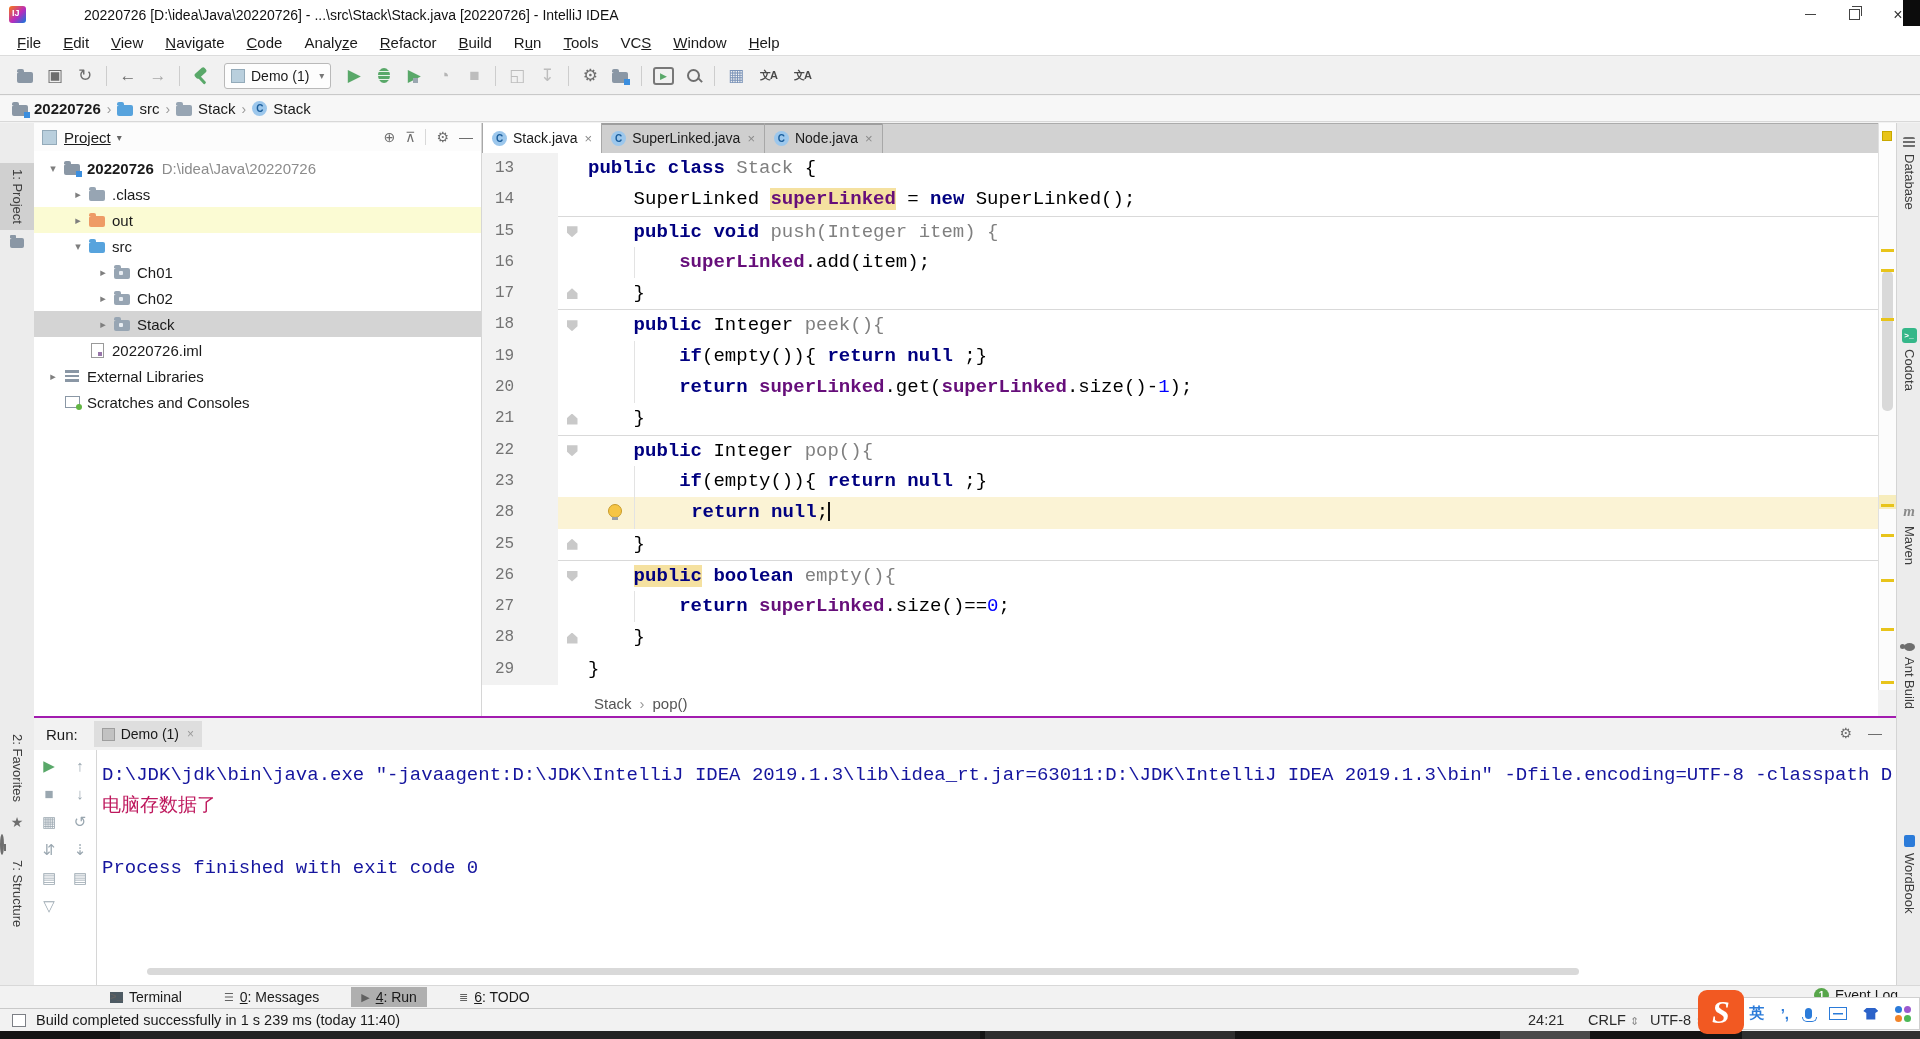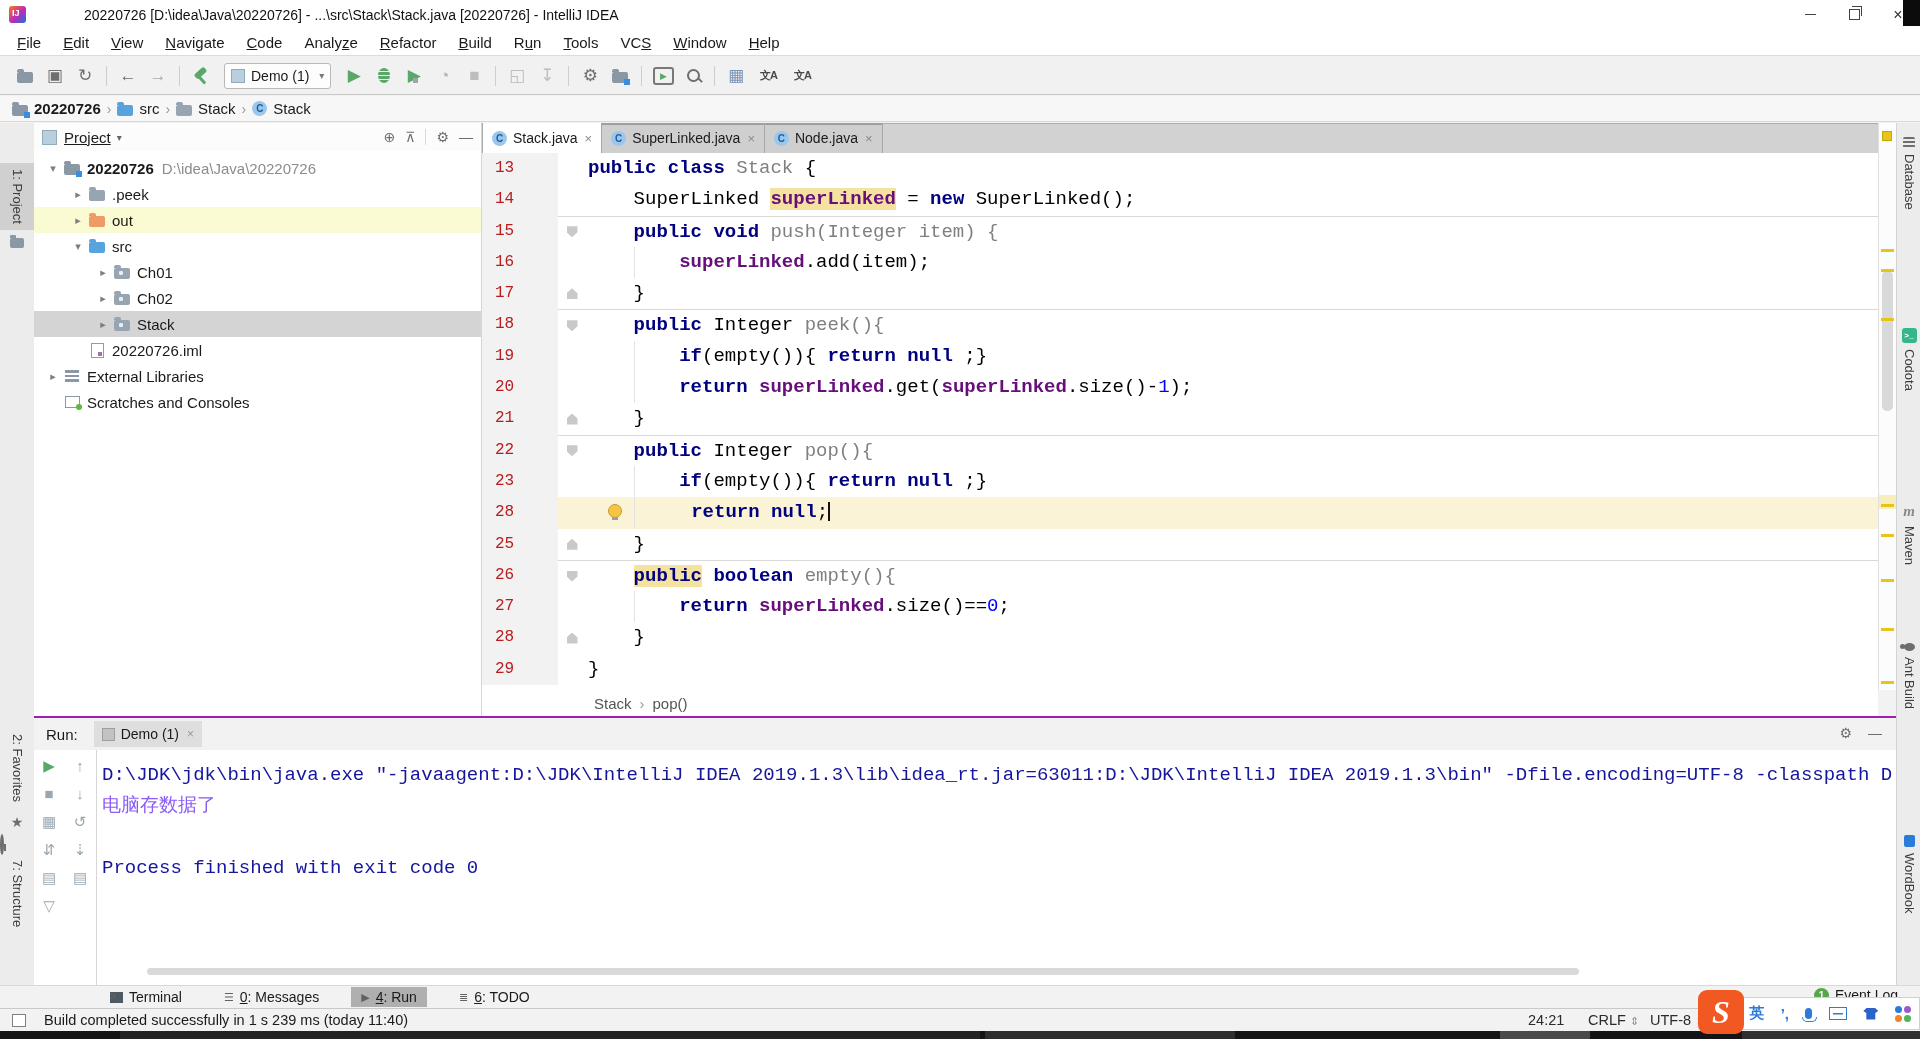--- a/index.html
+++ b/index.html
@@ -99,21 +99,21 @@
 
   
   #tabs{left:482px;top:123px;width:1396px;height:30px;background:linear-gradient(#ababab 0 1px,#d2d2d2 1px);display:flex;}
   .tab{display:flex;align-items:center;padding:0 9px;font-size:14px;border-right:1px solid #a8a8a8;
     background:linear-gradient(#9e9e9e 0 2px,#cfcfcf 2px);color:#1a1a1a;}
   .tab.active{background:#fff;border-left:1px solid #a8a8a8;}
   .tab .tlbl{margin:0 7px 0 6px;}
   .tab .tclose{color:#8a8a8a;font-size:13px;}
   #codearea{left:482px;top:153px;width:1396px;height:537px;background:#fff;overflow:hidden;}
   .cl{display:flex;height:31.3px;position:relative;}
-  .gut{width:76px;flex:none;background:#f2f2f2;color:#b91c1c;font:16px/31.3px "Liberation Mono",monospace;padding-left:13px;box-sizing:border-box;}
+  .gut{width:76px;flex:none;background:#f2f2f2;color:#737373;font:16px/31.3px "Liberation Mono",monospace;padding-left:13px;box-sizing:border-box;}
   .clbody{flex:1;display:flex;min-width:0;}
   .clbody.sep{border-top:1px solid #d9d9d9;}
   .clbody.cur{background:#fbf3d5;gap:12px;}
   .fold{width:28px;flex:none;display:flex;align-items:center;justify-content:center;}
   .fold-o{width:11px;height:11px;background:#c9c9c9;clip-path:polygon(0 0,100% 0,100% 55%,50% 100%,0 55%);}
   .fold-c{width:11px;height:11px;background:#c9c9c9;clip-path:polygon(50% 0,100% 45%,100% 100%,0 100%,0 45%);}
   pre.codeln{margin:0;flex:1;font:19px/31.3px "Liberation Mono",monospace;white-space:pre;position:relative;padding-left:2px;}
   .tk-pl{color:#000;}
   .tk-kw{color:#000080;font-weight:bold;}
   .tk-gray{color:#808080;}
@@ -145,35 +145,35 @@
   .runtab .tclose{color:#9a9a9a;font-size:12px;}
   .rhicons{position:absolute;right:14px;top:7px;display:flex;gap:16px;color:#6e6e6e;font-size:14px;}
   #runbody{position:absolute;left:0;top:32px;right:0;bottom:0;}
   .rcol{position:absolute;top:8px;display:flex;flex-direction:column;align-items:center;gap:13px;}
   .rcol .ric{font-size:15px;color:#9aa7b0;line-height:1;}
   .rcol .ric.green{color:#59A869;}
   #rsep{position:absolute;left:62px;top:0;bottom:0;width:1px;background:#d6d6d6;}
   #console{position:absolute;left:66px;top:0;right:4px;bottom:24px;overflow:hidden;}
   pre.conln{margin:0;font:19px/31px "Liberation Mono",monospace;white-space:pre;padding-left:2px;}
   .c-sys{color:#15159E;}
-  .c-out{color:#8b5cf6;}
+  .c-out{color:#be185d;}
   #hscroll{position:absolute;left:113px;bottom:10px;width:1432px;height:7px;border-radius:4px;background:#d9d9d9;}
 
   
   #bottombar{left:0;top:985px;width:1920px;height:23px;background:#f2f2f2;display:flex;align-items:center;
     padding-left:100px;box-sizing:border-box;border-top:1px solid #d8d8d8;}
   .btab{display:flex;align-items:center;gap:6px;padding:2px 10px;margin-right:22px;font-size:14px;}
   .btab.selected{background:#afafaf;}
   .btab .bicon{font-size:11px;color:#616161;}
   .termico{width:13px;height:11px;background:#4d5a63;color:#fff;font:bold 7px/11px "Liberation Mono",monospace;text-align:center;}
   #eventlog{position:absolute;right:22px;top:987px;display:flex;align-items:center;gap:6px;font-size:14px;}
   .evbadge{width:15px;height:15px;border-radius:50%;background:#57a64a;color:#fff;font:bold 10px/15px "Liberation Sans",sans-serif;text-align:center;}
   #statusbar{left:0;top:1008px;width:1920px;height:23px;background:#f2f2f2;border-top:1px solid #c9c9c9;box-sizing:border-box;}
   #statusbar .sico{position:absolute;left:12px;top:5px;width:12px;height:11px;border:1.5px solid #7c7f85;background:#fff;}
-  #status-msg{position:absolute;left:44px;top:3px;font-size:14.5px;color:#1a1a1a;}
+  #status-msg{position:absolute;left:36px;top:3px;font-size:14.5px;color:#1a1a1a;}
   .sseg{position:absolute;top:3px;font-size:14.5px;color:#2b2b2b;}
   .updn{color:#8a8a8a;font-size:11px;}
   
   #sogou{position:absolute;left:1698px;top:990px;width:46px;height:44px;background:#f25922;border-radius:9px;
     color:#fff;font:bold italic 32px/44px "Liberation Serif",serif;text-align:center;z-index:5;}
   #imebar{position:absolute;left:1740px;top:997px;width:180px;height:33px;background:#fff;border:1px solid #d0d0d0;
     box-sizing:border-box;display:flex;align-items:center;justify-content:space-around;z-index:4;}
   .imeitem{color:#2b7bd9;font-size:15px;font-weight:bold;}
   .micico{width:7px;height:11px;border-radius:4px;background:#2b7bd9;position:relative;}
   .micico:after{content:"";position:absolute;left:-3px;top:9px;width:13px;height:4px;border:1.5px solid #2b7bd9;border-top:none;border-radius:0 0 6px 6px;}
@@ -375,21 +375,21 @@
             </span>
           </span>
           <span class="tlabel bold">20220726</span>
           <span class="tpath">D:\idea\Java\20220726</span>
         </div>
         <div class="trow" style="padding-left: 33px;">
           <span class="tchev">▸</span>
           <span class="ticon">
             <span class="css-folder" style="position: relative; background: rgb(151, 165, 179);"></span>
           </span>
-          <span class="tlabel">.peek</span>
+          <span class="tlabel">.class</span>
         </div>
         <div class="trow cream" style="padding-left: 33px;">
           <span class="tchev">▸</span>
           <span class="ticon">
             <span class="css-folder" style="position: relative; background: rgb(238, 155, 102);"></span>
           </span>
           <span class="tlabel">out</span>
         </div>
         <div class="trow" style="padding-left: 33px;">
           <span class="tchev">▾</span>

